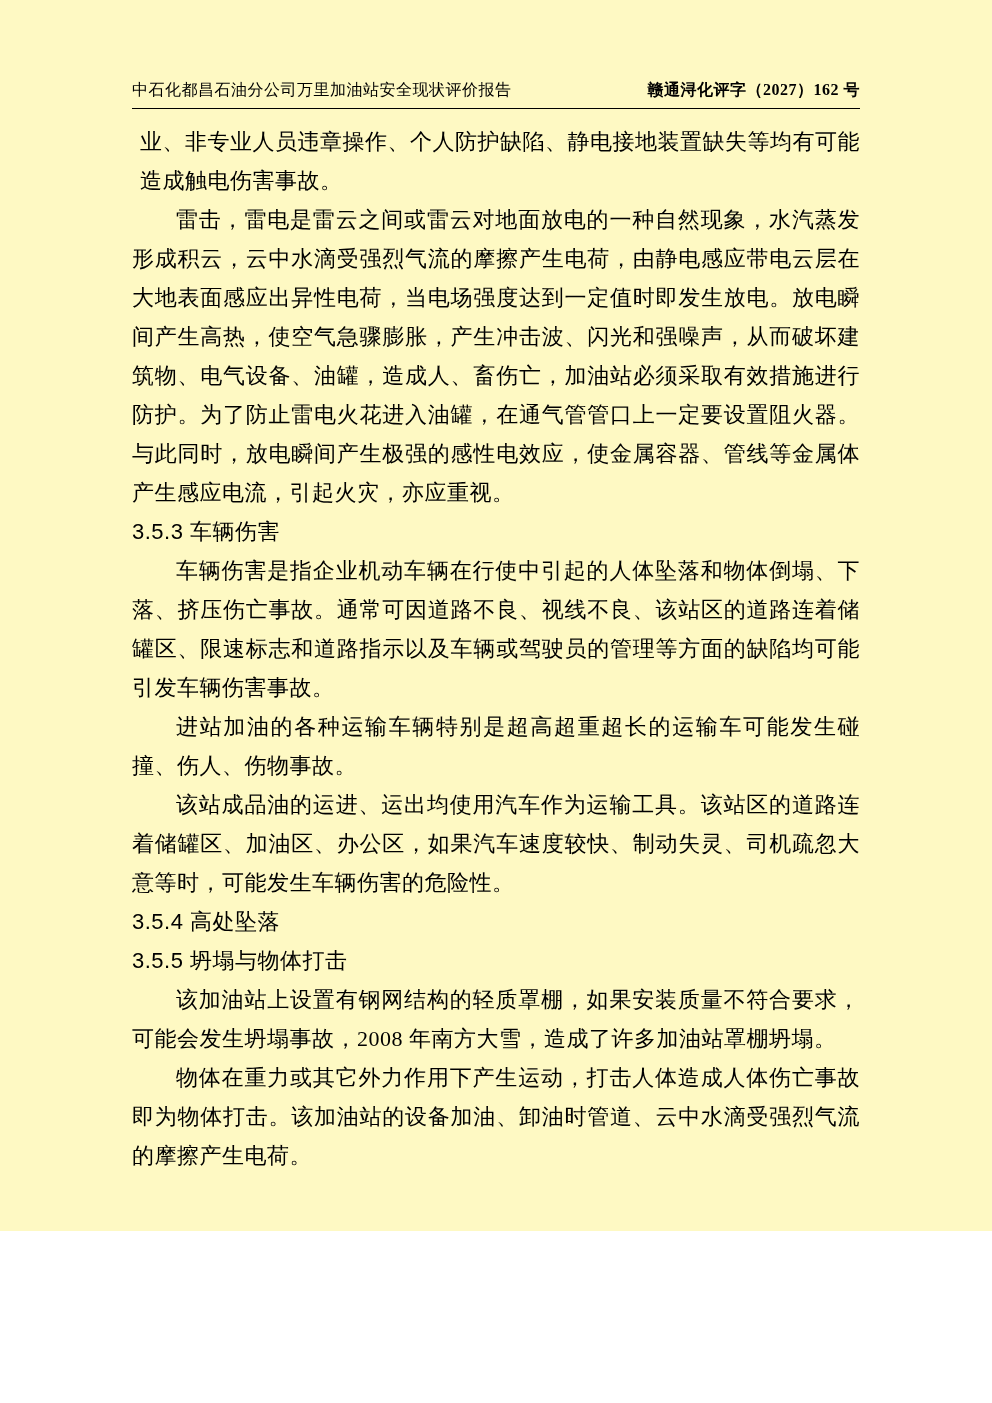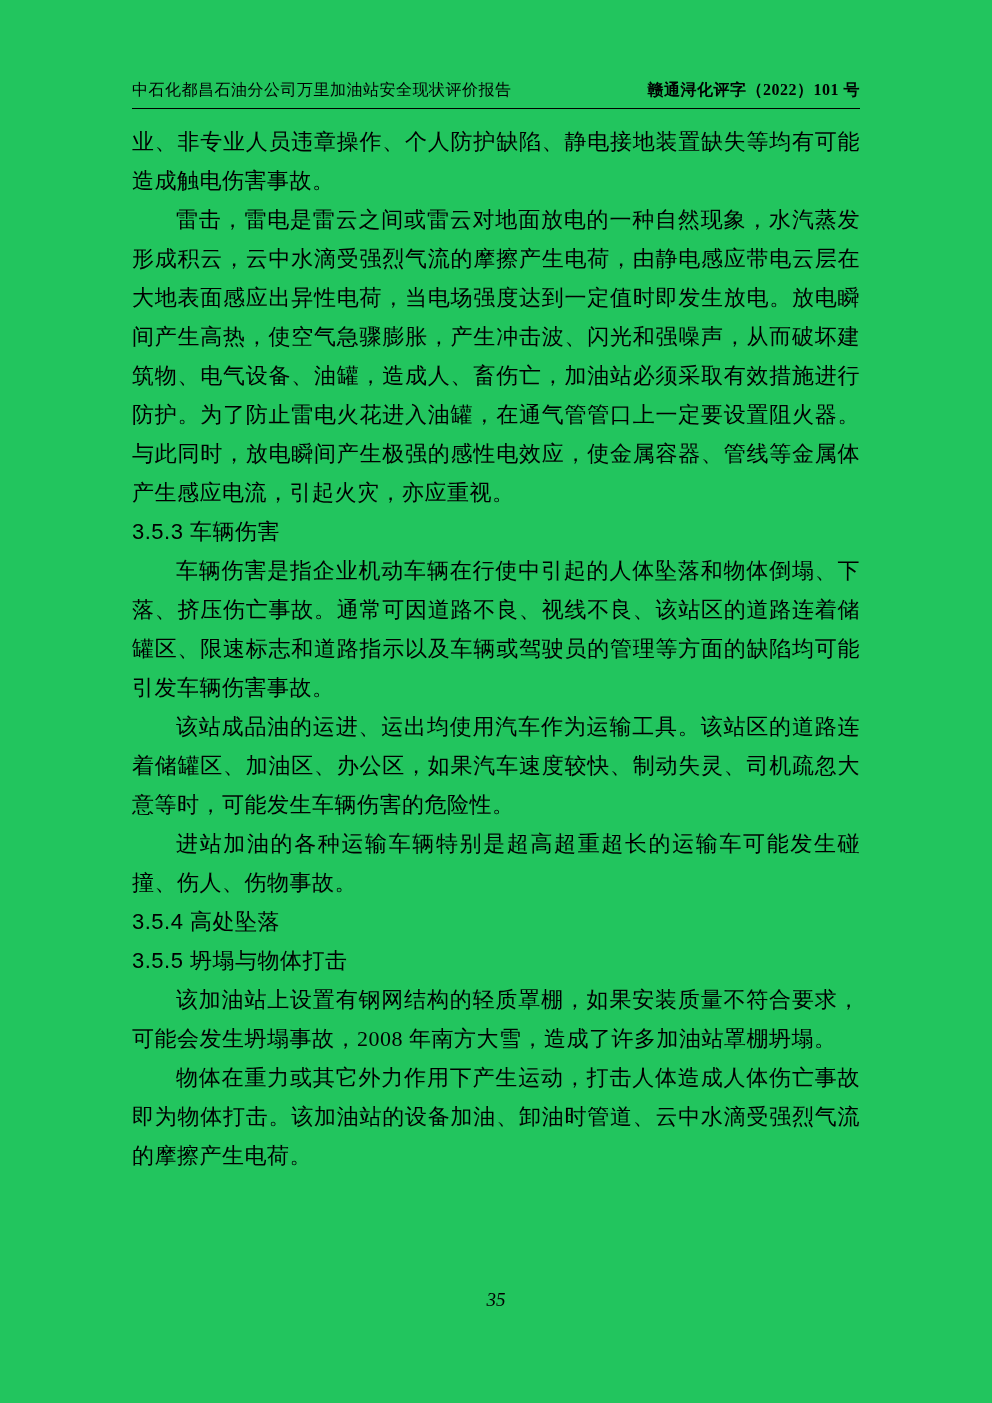--- a/index.html
+++ b/index.html
@@ -1,22 +1,22 @@
 <!DOCTYPE html>
 <html><head>
 <meta charset="utf-8">
 <style>
   * { box-sizing: border-box; }
   html, body { margin: 0; padding: 0; background: #ffffff; }
   .page {
     position: relative;
     width: 992px;
-    height: 1403px;
+    height: 1231px;
     margin: 0 auto;
-    background: #22c55e;
+    background: #fef9c3;
     color: #000000;
     font-family: "Liberation Serif", "DejaVu Serif", serif;
     overflow: hidden;
   }
   .page-header {
     position: absolute;
     top: 80px;
     left: 132px;
     width: 728px;
     display: flex;
@@ -44,21 +44,21 @@
     width: 728px;
   }
   .para {
     margin: 0;
     font-size: 22px;
     line-height: 39px;
     text-align: justify;
     letter-spacing: 0.5px;
     text-indent: 2em;
   }
-  .para.no-indent { text-indent: 0; }
+  .para.no-indent { text-indent: 0; margin-left: 8px; }
   .section-heading {
     margin: 0;
     font-size: 22px;
     line-height: 39px;
     font-weight: normal;
     font-family: "Liberation Sans", "DejaVu Sans", sans-serif;
     text-indent: 0;
     letter-spacing: 0.5px;
   }
   .page-footer {
@@ -72,30 +72,30 @@
     font-style: italic;
   }
 </style>
 </head>
 <body>
 
 <div class="page">
 
   <div class="page-header">
     <span class="hdr-left">中石化都昌石油分公司万里加油站安全现状评价报告</span>
-    <span class="hdr-right">赣通浔化评字（2022）101 号</span>
+    <span class="hdr-right">赣通浔化评字（2027）162 号</span>
   </div>
 
   <div class="content">
     <p class="para no-indent">业、非专业人员违章操作、个人防护缺陷、静电接地装置缺失等均有可能造成触电伤害事故。</p>
     <p class="para">雷击，雷电是雷云之间或雷云对地面放电的一种自然现象，水汽蒸发形成积云，云中水滴受强烈气流的摩擦产生电荷，由静电感应带电云层在大地表面感应出异性电荷，当电场强度达到一定值时即发生放电。放电瞬间产生高热，使空气急骤膨胀，产生冲击波、闪光和强噪声，从而破坏建筑物、电气设备、油罐，造成人、畜伤亡，加油站必须采取有效措施进行防护。为了防止雷电火花进入油罐，在通气管管口上一定要设置阻火器。与此同时，放电瞬间产生极强的感性电效应，使金属容器、管线等金属体产生感应电流，引起火灾，亦应重视。</p>
     <h2 class="section-heading">3.5.3 车辆伤害</h2>
     <p class="para">车辆伤害是指企业机动车辆在行使中引起的人体坠落和物体倒塌、下落、挤压伤亡事故。通常可因道路不良、视线不良、该站区的道路连着储罐区、限速标志和道路指示以及车辆或驾驶员的管理等方面的缺陷均可能引发车辆伤害事故。</p>
+    <p class="para">进站加油的各种运输车辆特别是超高超重超长的运输车可能发生碰撞、伤人、伤物事故。</p>
     <p class="para">该站成品油的运进、运出均使用汽车作为运输工具。该站区的道路连着储罐区、加油区、办公区，如果汽车速度较快、制动失灵、司机疏忽大意等时，可能发生车辆伤害的危险性。</p>
-    <p class="para">进站加油的各种运输车辆特别是超高超重超长的运输车可能发生碰撞、伤人、伤物事故。</p>
     <h2 class="section-heading">3.5.4 高处坠落</h2>
     <h2 class="section-heading">3.5.5 坍塌与物体打击</h2>
     <p class="para">该加油站上设置有钢网结构的轻质罩棚，如果安装质量不符合要求，可能会发生坍塌事故，2008 年南方大雪，造成了许多加油站罩棚坍塌。</p>
     <p class="para">物体在重力或其它外力作用下产生运动，打击人体造成人体伤亡事故即为物体打击。该加油站的设备加油、卸油时管道、云中水滴受强烈气流的摩擦产生电荷。</p>
   </div>
 
   <div class="page-footer">
     <span>35</span>
   </div>
 

